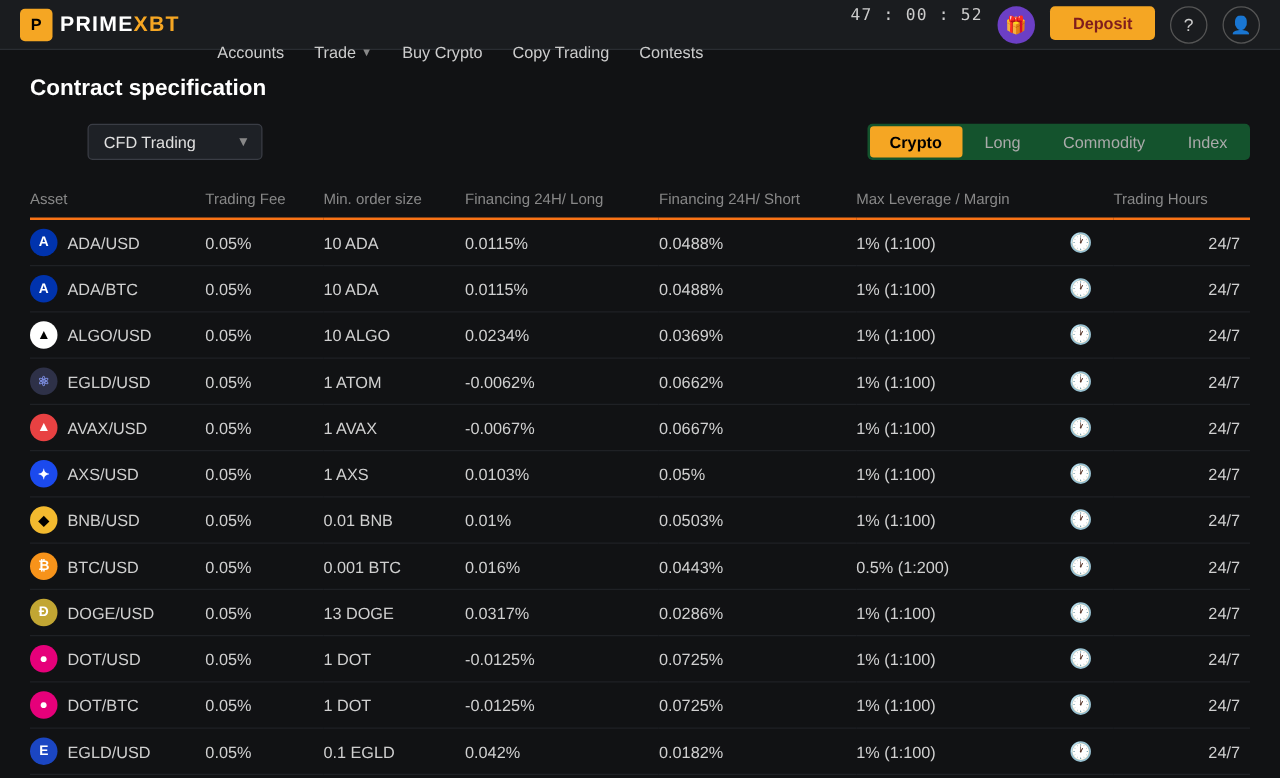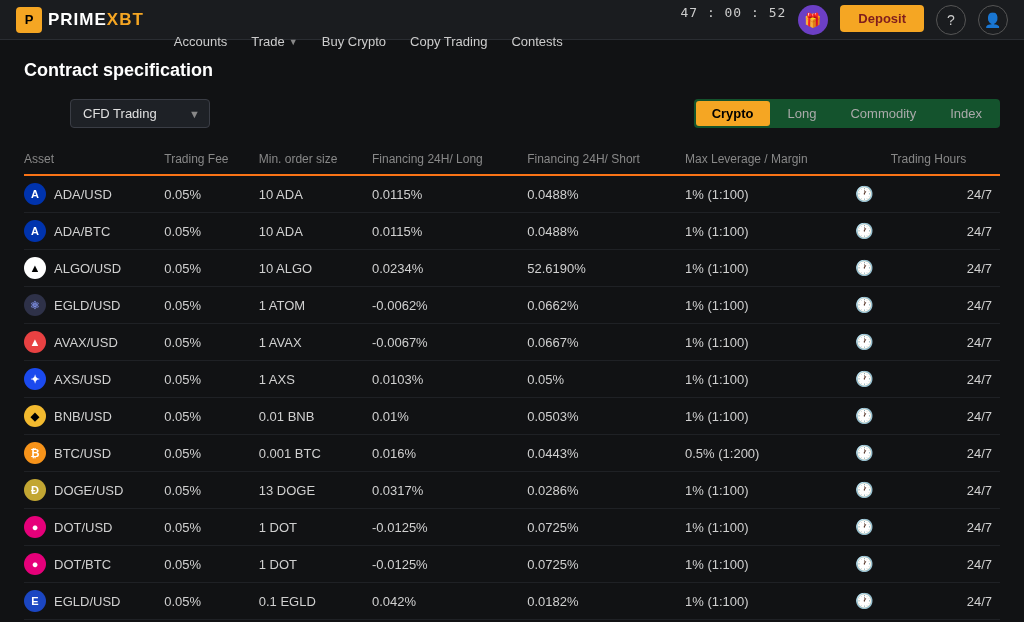--- a/index.html
+++ b/index.html
@@ -363,21 +363,21 @@
         <tr>
       <td>
         <div class="asset-cell">
           <div class="asset-icon icon-algo">▲</div>
           <span>ALGO/USD</span>
         </div>
       </td>
       <td>0.05%</td>
       <td>10 ALGO</td>
       <td>0.0234%</td>
-      <td>52.6190%</td>
+      <td>0.0369%</td>
       <td>1% (1:100)</td>
       <td>
         <span class="clock-icon">🕐</span>
       </td>
       <td>24/7</td>
     </tr>
         <tr>
       <td>
         <div class="asset-cell">
           <div class="asset-icon icon-atom">⚛</div>

